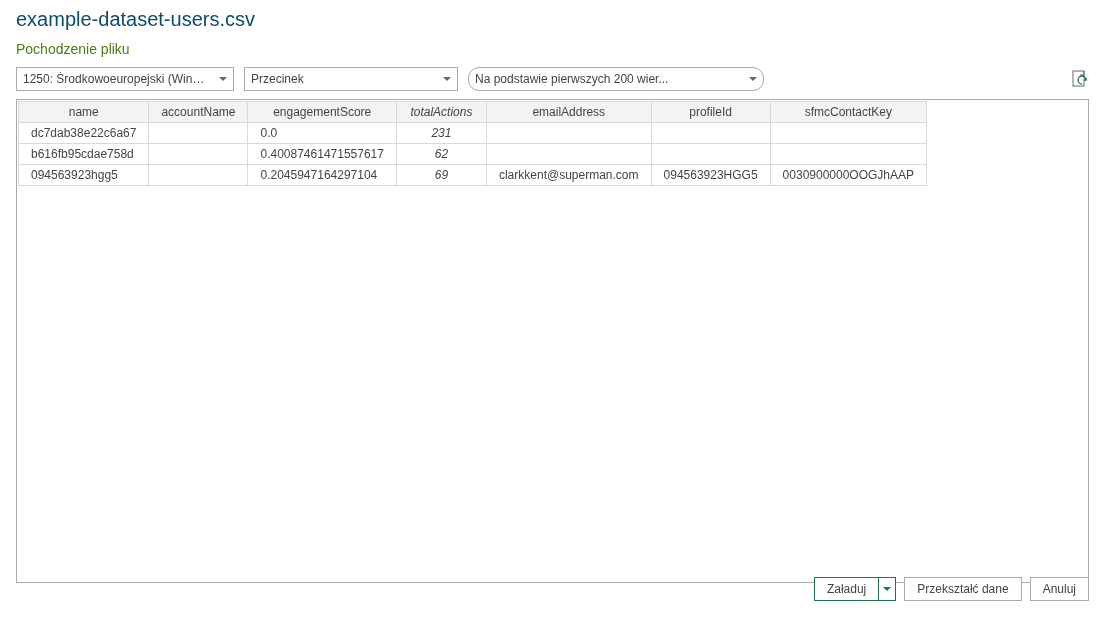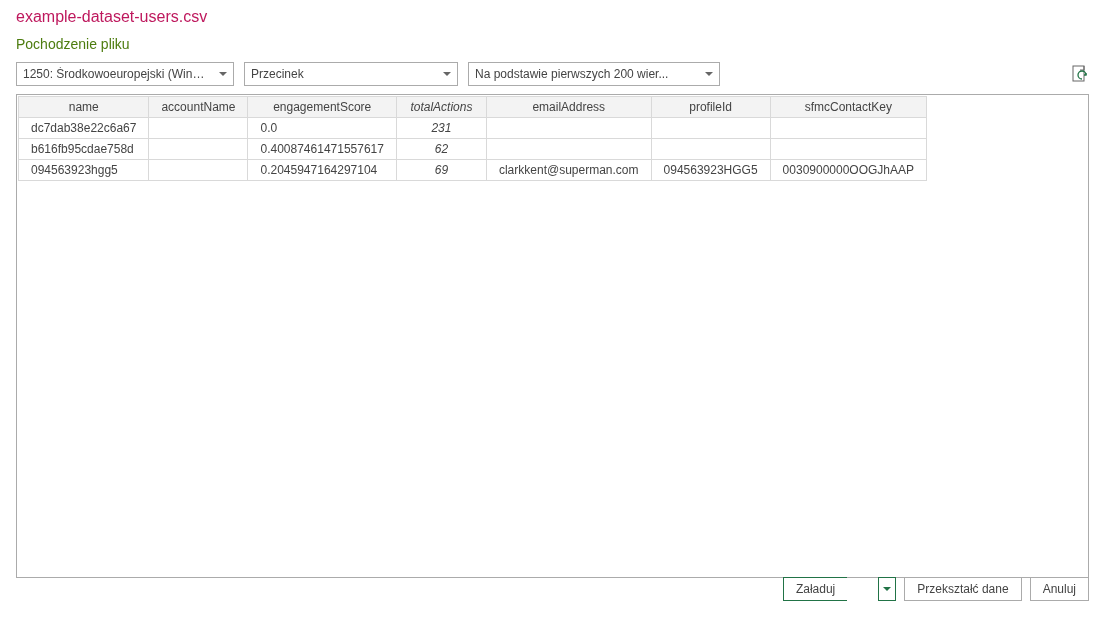--- a/index.html
+++ b/index.html
@@ -10,23 +10,23 @@
     font-size: 12px;
     color: #444;
     background: #fff;
   }
   .container {
     position: relative;
     width: 1105px; height: 619px;
     padding: 8px 16px 0 16px;
   }
   .title {
-    font-size: 16px;
+    font-size: 20px;
     font-weight: 300;
-    color: #be185d;
+    color: #0c4a6e;
     margin: 0 0 10px 0;
   }
   .options-row {
     display: flex;
     gap: 10px;
     align-items: flex-end;
     margin-bottom: 8px;
   }
   .opt-group { display: flex; flex-direction: column; }
   .opt-label { font-size: 14px; color: #4d7c0f; margin-bottom: 10px; }
@@ -52,21 +52,21 @@
     position: absolute;
     right: 6px; top: 50%;
     transform: translateY(-50%);
     width: 0; height: 0;
     border-left: 4px solid transparent;
     border-right: 4px solid transparent;
     border-top: 4px solid #666;
   }
   .dd-origin { width: 218px; }
   .dd-delim { width: 214px; }
-  .dd-detect { width: 252px; }
+  .dd-detect { width: 296px; border-radius: 11px; }
 
   .refresh-icon {
     margin-left: auto;
     width: 18px; height: 22px;
     cursor: pointer;
     display: flex; align-items: center; justify-content: center;
     color: #217346;
   }
 
   .preview-box {
@@ -118,21 +118,21 @@
     border: 1px solid #ababab;
     background: #fff;
     padding: 0 12px;
     font-size: 12px;
     color: #444;
     display: flex;
     align-items: center;
     cursor: pointer;
   }
   .btn-primary { border: 1px solid #217346; }
-  .btn-split { display: flex; gap: 31px; }
+  .btn-split { display: flex; }
   .btn-split .main { border-right: none; }
   .btn-split .dd {
     width: 18px; padding: 0;
     justify-content: center;
     border: 1px solid #217346;
     position: relative;
   }
   .btn-split .dd .caret {
     width: 0; height: 0;
     border-left: 4px solid transparent;

